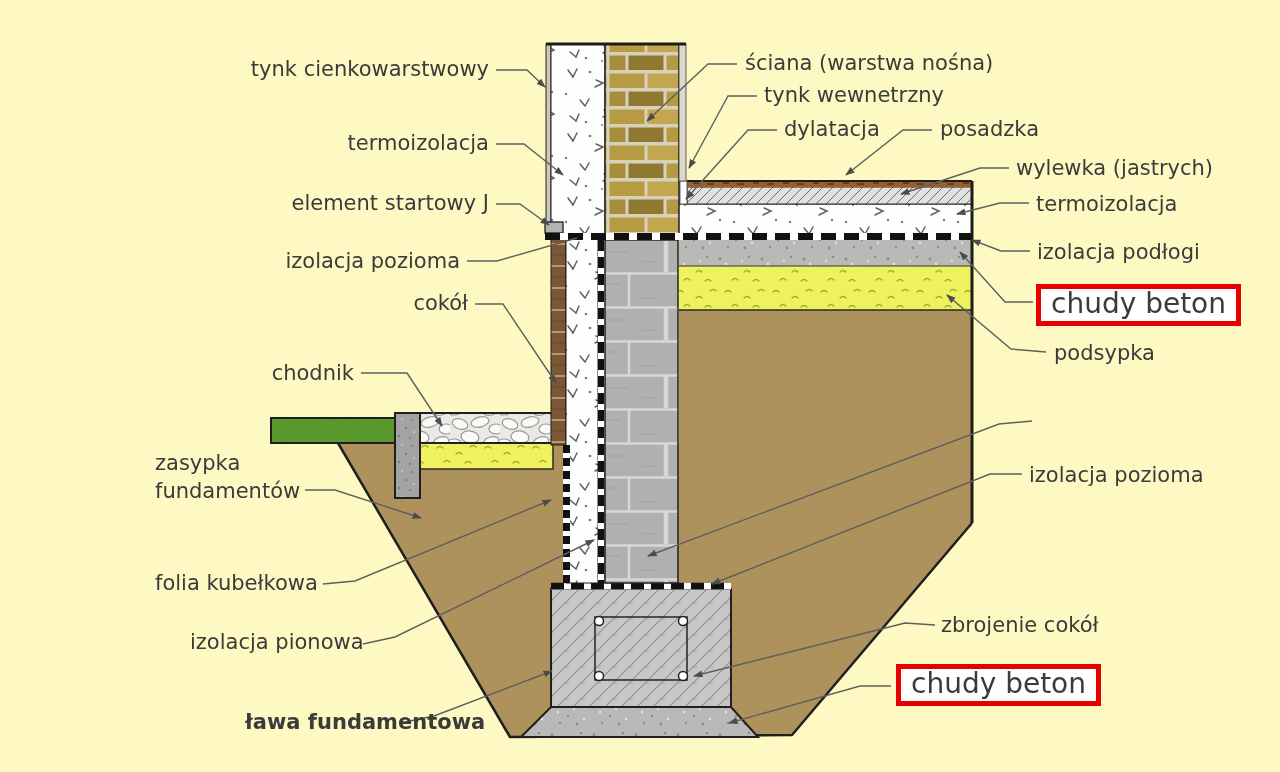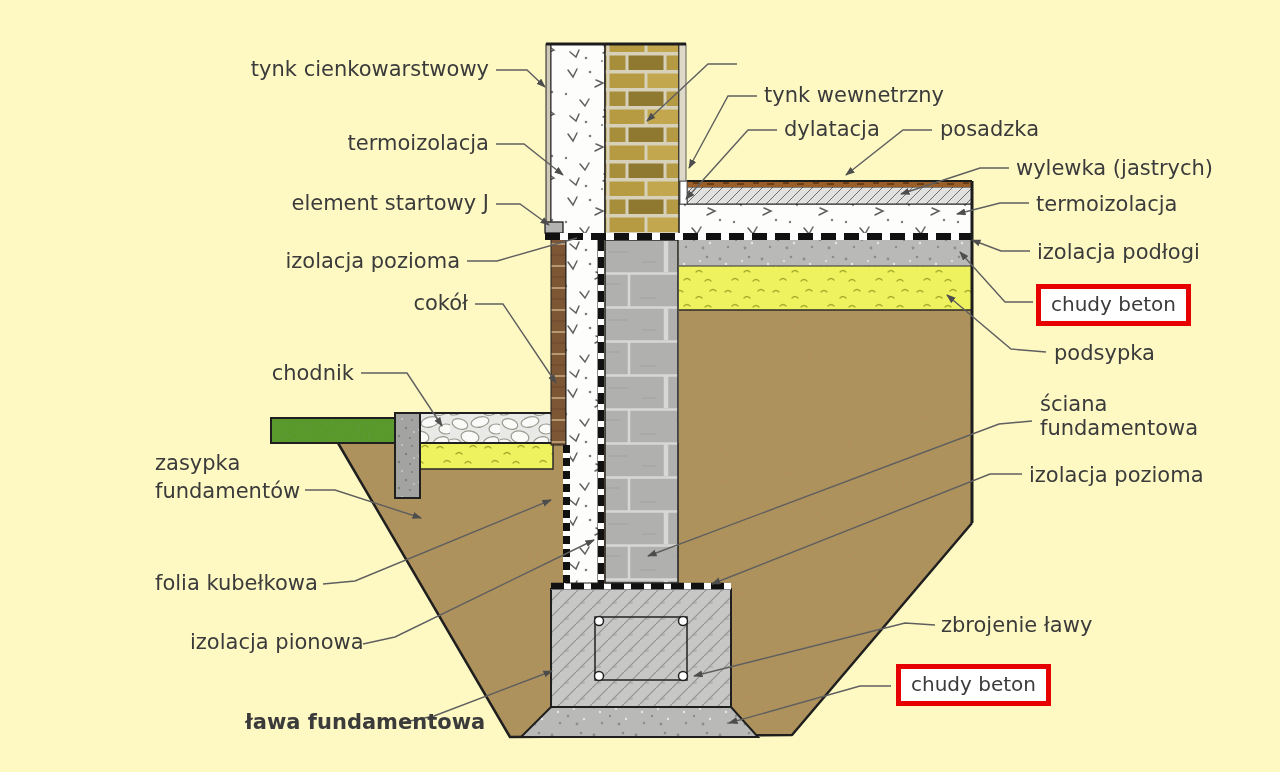--- a/index.html
+++ b/index.html
@@ -9,21 +9,21 @@
   }
   .stage svg{position:absolute;left:0;top:0;}
   .lbl{
     position:absolute;font-size:21px;color:#3b3b3b;white-space:nowrap;
     line-height:25px;letter-spacing:0;
   }
   .lbl.right-align{text-align:right;}
   .lbl.two-line{white-space:normal;}
   .hl-box{
     position:absolute;border:5px solid #e60000;background:#ffffff;
-    font-size:20px;color:#3b3b3b;white-space:nowrap;
+    font-size:28px;color:#3b3b3b;white-space:nowrap;
     padding:2px 10px 4px 10px;line-height:26px;
   }
 </style>
 </head>
 <body>
 
 <div class="stage">
 
 <svg width="1280" height="772" viewBox="0 0 1280 772">
   <defs>
@@ -305,29 +305,26 @@
 <div class="lbl right-align" style="right:812px;top:291px;">cokół</div>
 <div class="lbl right-align" style="right:926px;top:361px;">chodnik</div>
 <div class="lbl two-line" style="left:155px;top:449px;line-height:28px;">
   <span>zasypka</span><br>
   <span>fundamentów</span>
 </div>
 <div class="lbl" style="left:190px;top:630px;">izolacja pionowa</div>
 <div class="lbl" style="left:155px;top:571px;">folia kubełkowa</div>
 <div class="lbl" style="left:245px;top:710px;font-weight:bold;">ława fundamentowa</div>
 
+<div class="lbl" style="left:745px;top:51px;">ściana (warstwa nośna)</div>
 <div class="lbl" style="left:764px;top:83px;">tynk wewnetrzny</div>
 <div class="lbl" style="left:784px;top:117px;">dylatacja</div>
 <div class="lbl" style="left:940px;top:117px;">posadzka</div>
 <div class="lbl" style="left:1016px;top:156px;">wylewka (jastrych)</div>
 <div class="lbl" style="left:1036px;top:192px;">termoizolacja</div>
 <div class="lbl" style="left:1037px;top:240px;text-align:right;">izolacja podłogi</div>
 <div class="hl-box" style="left:1036px;top:284px;">chudy beton</div>
 <div class="lbl" style="left:1054px;top:341px;">podsypka</div>
-<div class="lbl two-line" style="left:1040px;top:392px;line-height:24px;">
-  <span>ściana</span><br>
-  <span>fundamentowa</span>
+<div class="lbl" style="left:1029px;top:463px;">izolacja pozioma</div>
+<div class="lbl" style="left:941px;top:613px;">zbrojenie cokół</div>
+<div class="hl-box" style="left:896px;top:664px;">chudy beton</div>
+
 </div>
-<div class="lbl" style="left:1029px;top:463px;">izolacja pozioma</div>
-<div class="lbl" style="left:941px;top:613px;">zbrojenie ławy</div>
-<div class="hl-box" style="left:896px;top:664px;">chudy beton</div>
-
-</div>
 
 </body></html>

